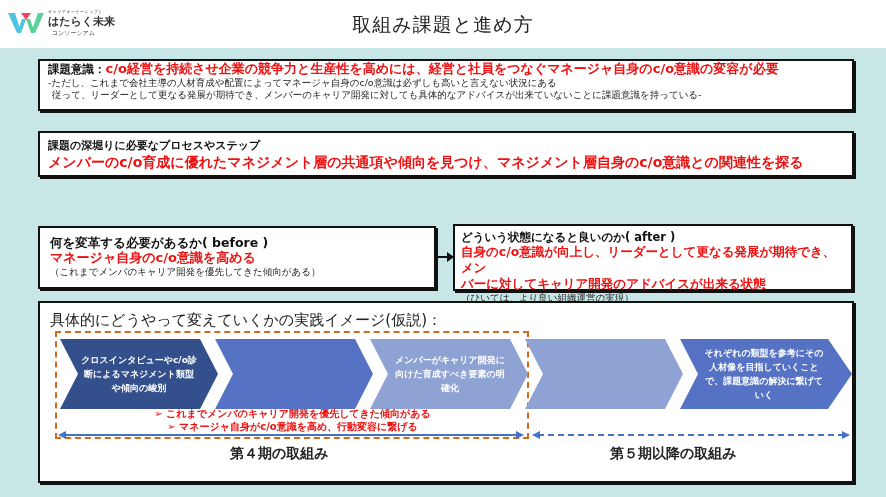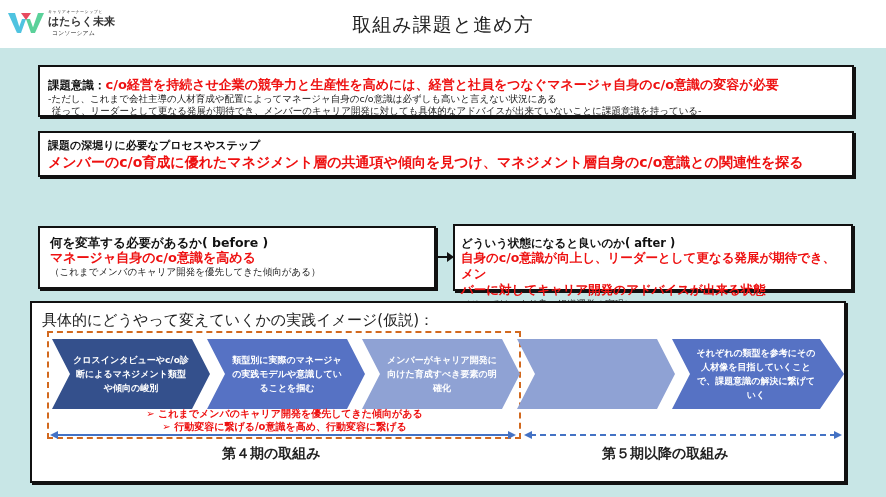--- a/index.html
+++ b/index.html
@@ -13,35 +13,35 @@
   .logo-mark { position:absolute; left:0; top:2px; width:36px; height:24px; }
   .logo-small { position:absolute; left:40px; top:0px; font-size:4px; color:#333; white-space:nowrap; letter-spacing:0.5px;}
   .logo-main { position:absolute; left:40px; top:5px; font-size:11px; font-weight:bold; color:#333; white-space:nowrap;text-align:right; }
   .logo-sub { position:absolute; left:44px; top:20px; font-size:6px; color:#333; white-space:nowrap; }
   .page-title { position:absolute; left:0; width:886px; top:12px; text-align:center; font-size:19px; color:#222; letter-spacing:1px; }
   .bg { position:absolute; left:0; top:48px; width:886px; height:449px; background:#c8e6e6; }
   .box { position:absolute; background:#fff; border:2px solid #111; box-shadow:2px 2px 0 #111; box-sizing:border-box; }
   .lbl { font-size:11.5px; font-weight:bold; color:#111; }
   .red { color:#ee1111; font-weight:bold; }
   .small { font-size:9.5px; color:#222; line-height:12px; white-space:nowrap; }
-  #box1 { left:38px; top:65px; width:816px; height:52px; padding:10px 8px; }
+  #box1 { left:38px; top:59px; width:816px; height:52px; padding:0 8px; }
   #box1 .line1 { font-size:12px; line-height:16px; white-space:nowrap; }
   #box1 .line1 .red { font-size:13px; }
   #box2 { left:38px; top:131px; width:816px; height:46px; padding:5px 8px; }
   #box2 .lbl { font-size:11px; line-height:15px; }
   #box2 .red { font-size:14px; line-height:18px; white-space:nowrap; }
   #box3 { left:38px; top:226px; width:398px; height:63px; padding:7px 10px; }
   #box3 .lbl { font-size:12.5px; line-height:15px; }
   #box3 .red { font-size:13px; line-height:16px; }
-  #box4 { left:453px; top:224px; width:400px; height:67px; padding:10px 6px; }
+  #box4 { left:453px; top:224px; width:400px; height:67px; padding:4px 6px; }
   #box4 .lbl { font-size:11.5px; line-height:14px; }
   #box4 .red { font-size:12.5px; line-height:16px; }
   .arrow-mid { position:absolute; left:436px; top:256px; width:14px; height:2px; background:#111; }
   .arrow-mid-head { position:absolute; left:447px; top:252px; width:0; height:0; border-top:5px solid transparent; border-bottom:5px solid transparent; border-left:7px solid #111; }
-  #box5 { left:30px; top:301px; width:816px; height:182px;padding-left:11px; }
+  #box5 { left:38px; top:301px; width:816px; height:182px;padding-left:11px; }
   .box5-title { position:absolute; left:10px; top:8px; font-size:15px; color:#222; white-space:nowrap; }
   .dash-box { position:absolute; left:15px; top:28px; width:474px; height:108px; border:2.5px dashed #d2691e; box-sizing:border-box; }
   .chev { position:absolute; top:36px; height:70px; }
   .chev svg { position:absolute; left:0; top:0; }
   .chev-text { position:absolute; top:0; height:70px; display:flex; align-items:center; justify-content:center; text-align:center; color:#fff; font-size:9px; line-height:14px; font-weight:bold; }
   .bullets { position:absolute; left:0; width:505px; top:104px; text-align:center; color:#ee1111; font-weight:bold; font-size:10px; line-height:13px; }
   .harrow { position:absolute; height:2px; top:131px; }
   .period { position:absolute; top:142px; font-size:14px; font-weight:bold; color:#222; white-space:nowrap; }
 </style>
 </head>
@@ -101,21 +101,20 @@
   <div class="chev" style="left:20px;width:158px;">
     <svg width="158" height="70">
         <polygon points="0,0 140,0 158,35 140,70 0,70 18,35" fill="#34508c"></polygon>
       </svg>
     <div class="chev-text" style="left:20px;width:118px;">クロスインタビューやc/o診断によるマネジメント類型や傾向の峻別</div>
   </div>
   <div class="chev" style="left:175px;width:158px;">
     <svg width="158" height="70">
         <polygon points="0,0 140,0 158,35 140,70 0,70 18,35" fill="#5672c4"></polygon>
       </svg>
-    <div class="chev-text" style="left:22px;width:116px;">類型別に実際のマネージャの実践モデルや意識していることを掴む</div>
   </div>
   <div class="chev" style="left:330px;width:158px;">
     <svg width="158" height="70">
         <polygon points="0,0 140,0 158,35 140,70 0,70 18,35" fill="#8fa2d4"></polygon>
       </svg>
     <div class="chev-text" style="left:22px;width:116px;">メンバーがキャリア開発に向けた育成すべき要素の明確化</div>
   </div>
   <div class="chev" style="left:485px;width:158px;">
     <svg width="158" height="70">
         <polygon points="0,0 140,0 158,35 140,70 0,70 18,35" fill="#8fa2d4"></polygon>
@@ -123,21 +122,21 @@
   </div>
   <div class="chev" style="left:640px;width:172px;">
     <svg width="172" height="70">
         <polygon points="0,0 148,0 172,35 148,70 0,70 18,35" fill="#5672c4"></polygon>
       </svg>
     <div class="chev-text" style="left:22px;width:124px;">それぞれの類型を参考にその人材像を目指していくことで、課題意識の解決に繋げていく</div>
   </div>
 
   <div class="bullets">
     <div>➢ これまでメンバのキャリア開発を優先してきた傾向がある</div>
-    <div>➢ 行動変容に繋げる/o意識を高め、行動変容に繋げる</div>
+    <div>➢ マネージャ自身がc/o意識を高め、行動変容に繋げる</div>
   </div>
 
   <svg class="harrow" style="left:18px;width:466px;height:10px;top:127px;">
     <line x1="6" y1="5" x2="460" y2="5" stroke="#4472c4" stroke-width="2"></line>
     <polygon points="0,5 8,1 8,9" fill="#4472c4"></polygon>
     <polygon points="466,5 458,1 458,9" fill="#4472c4"></polygon>
   </svg>
   <svg class="harrow" style="left:492px;width:318px;height:10px;top:127px;">
     <line x1="6" y1="5" x2="312" y2="5" stroke="#4472c4" stroke-width="2" stroke-dasharray="6,4"></line>
     <polygon points="0,5 8,1 8,9" fill="#4472c4"></polygon>

